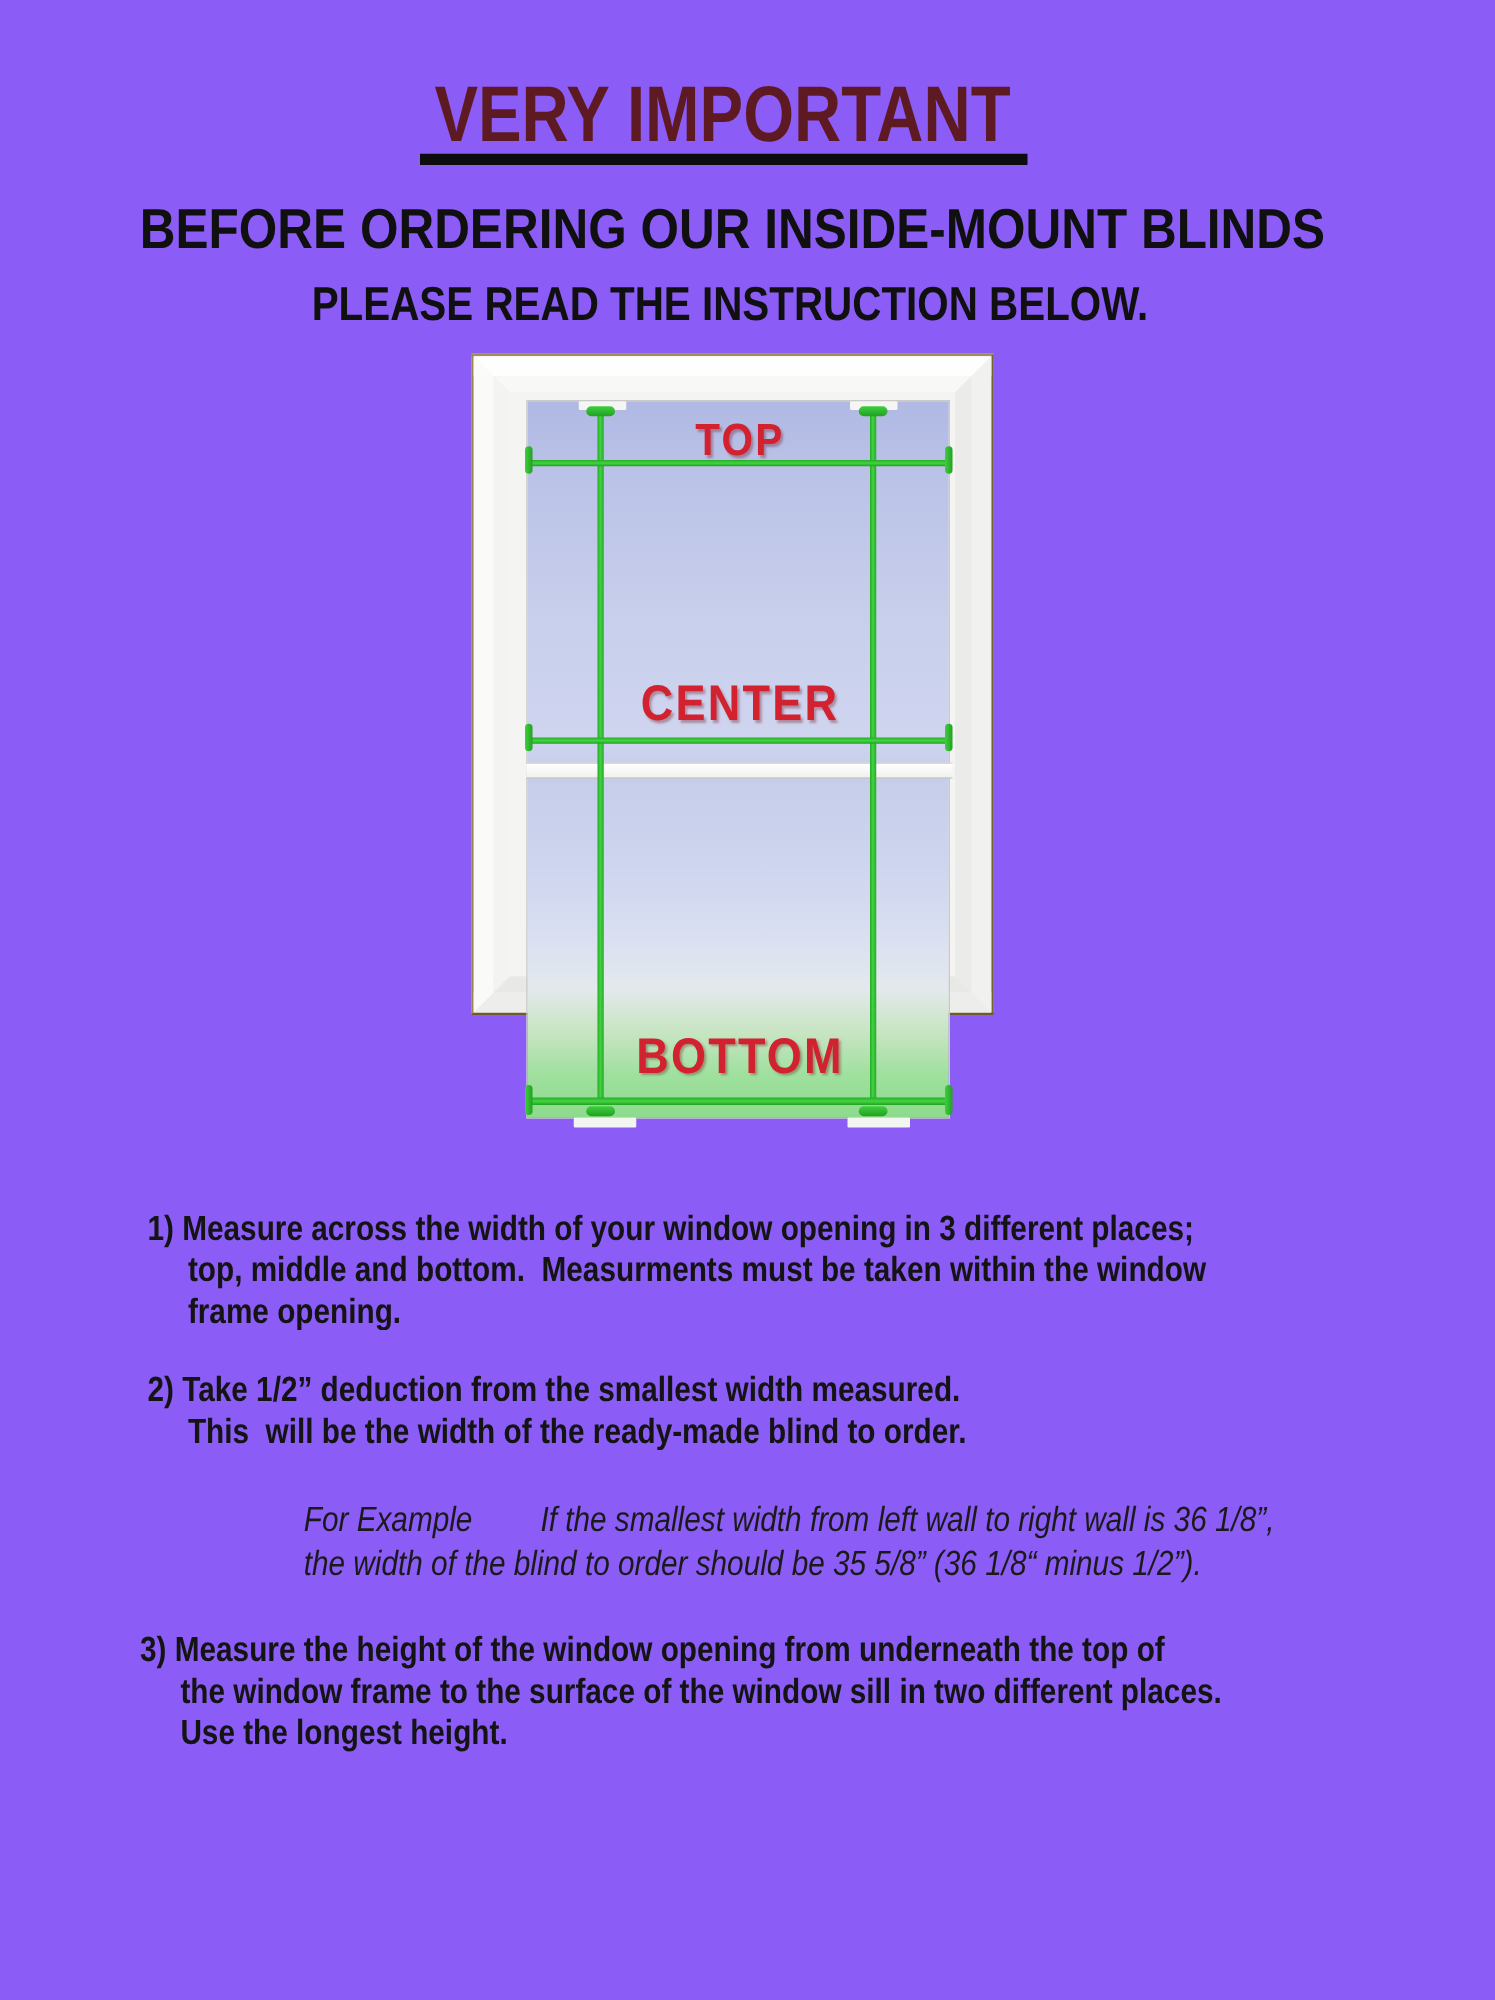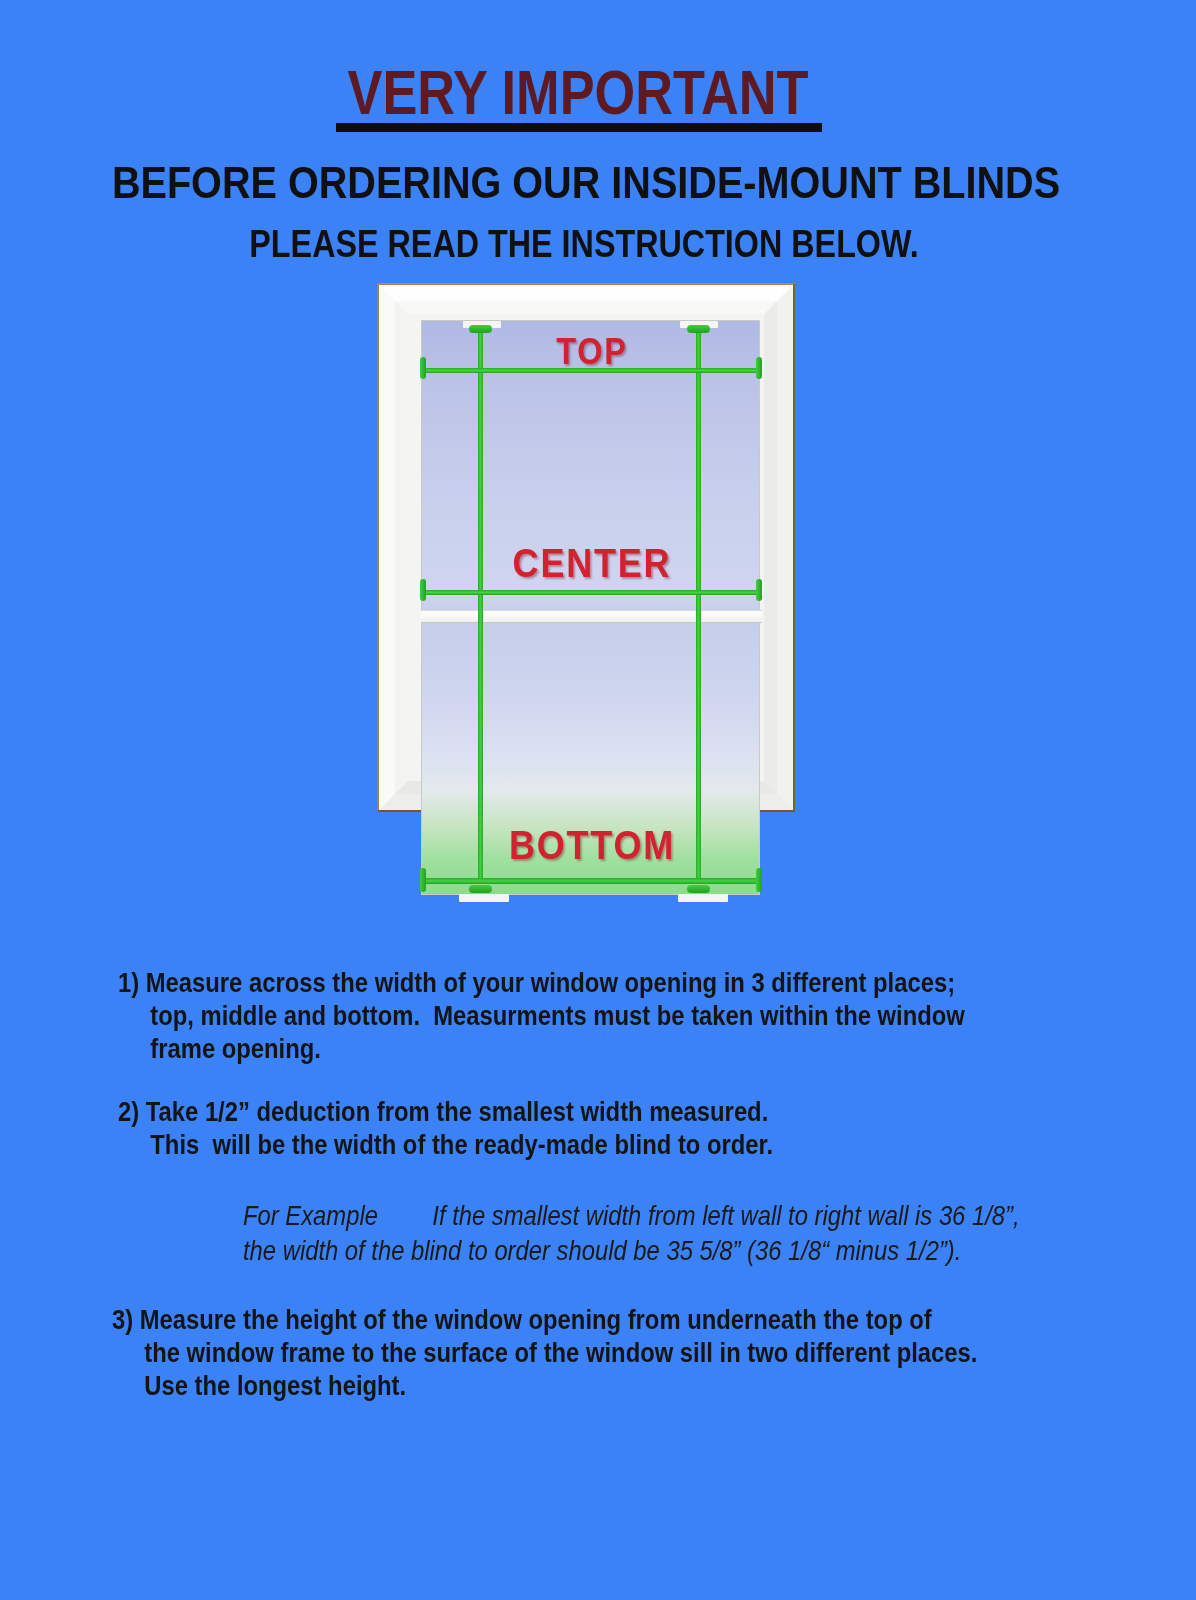--- a/index.html
+++ b/index.html
@@ -1,19 +1,19 @@
 <!DOCTYPE html>
 <html><head>
 <meta charset="utf-8">
 <style>
   html,body{margin:0;padding:0;}
   .page{
     position:relative;
     width:1196px;height:1600px;
-    background:#3b82f6;
+    background:#8b5cf6;
     font-family:"Liberation Sans",sans-serif;
     overflow:hidden;
   }
   
   .title{
     position:absolute;top:56px;left:0;width:1156px;
     text-align:center;
     font-size:63px;font-weight:bold;color:#5e1a23;
     transform:scaleX(0.83);transform-origin:50% 50%;
     white-space:pre;

